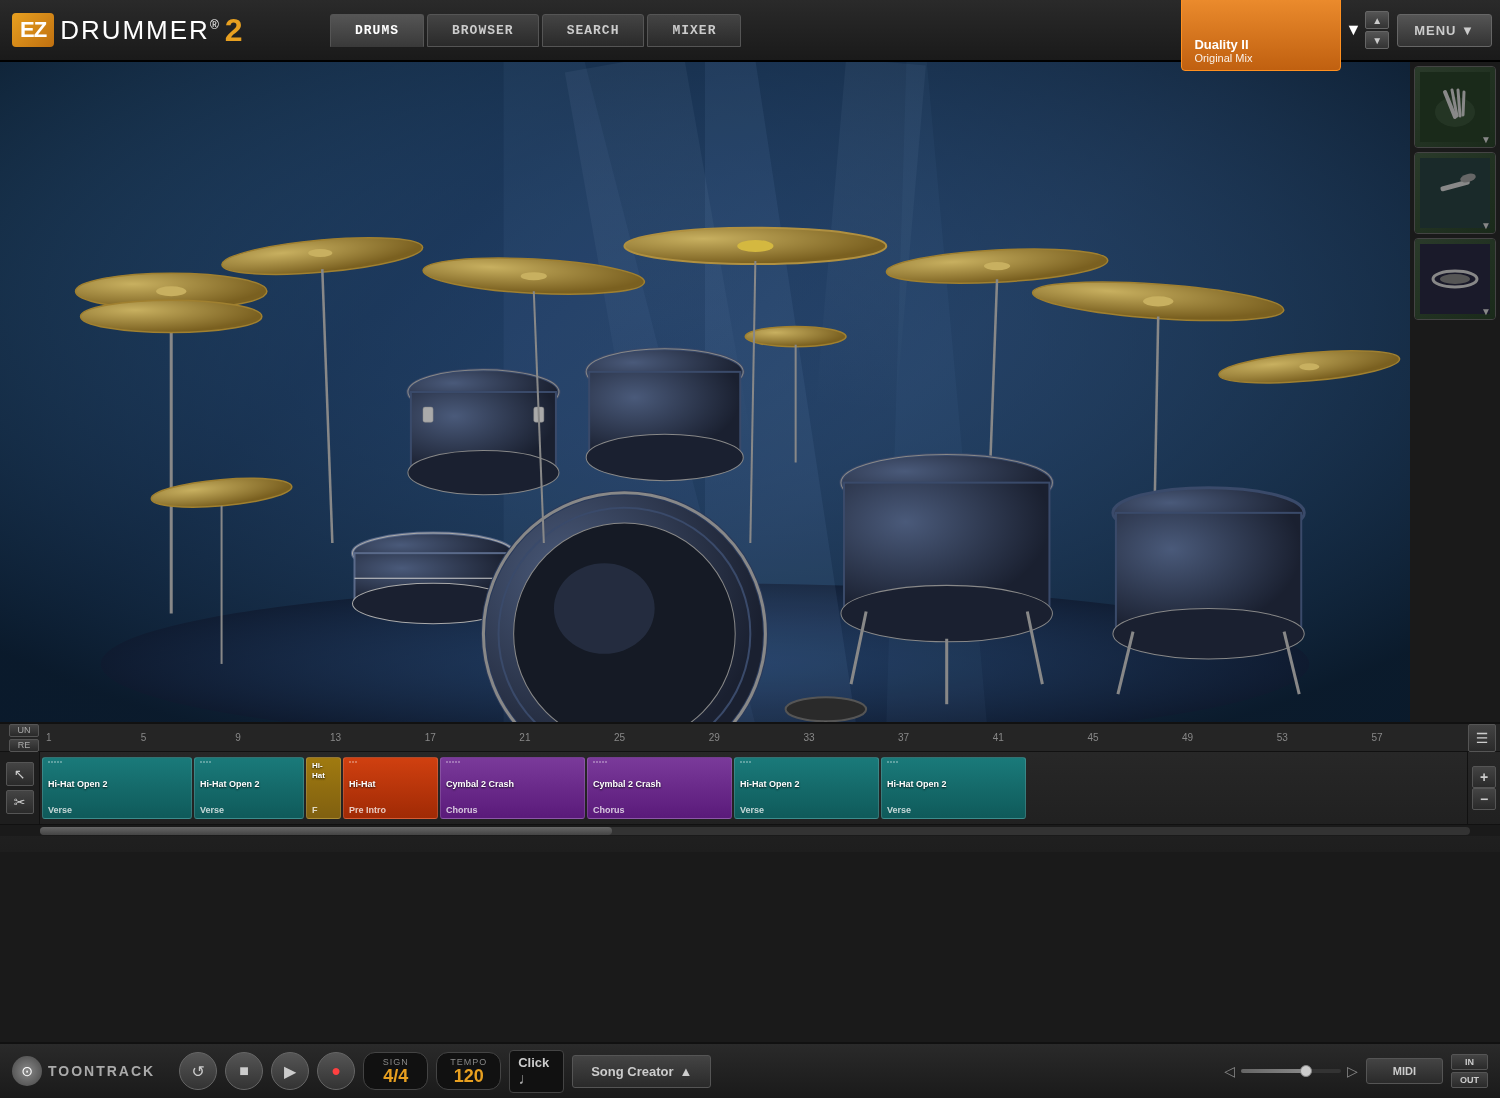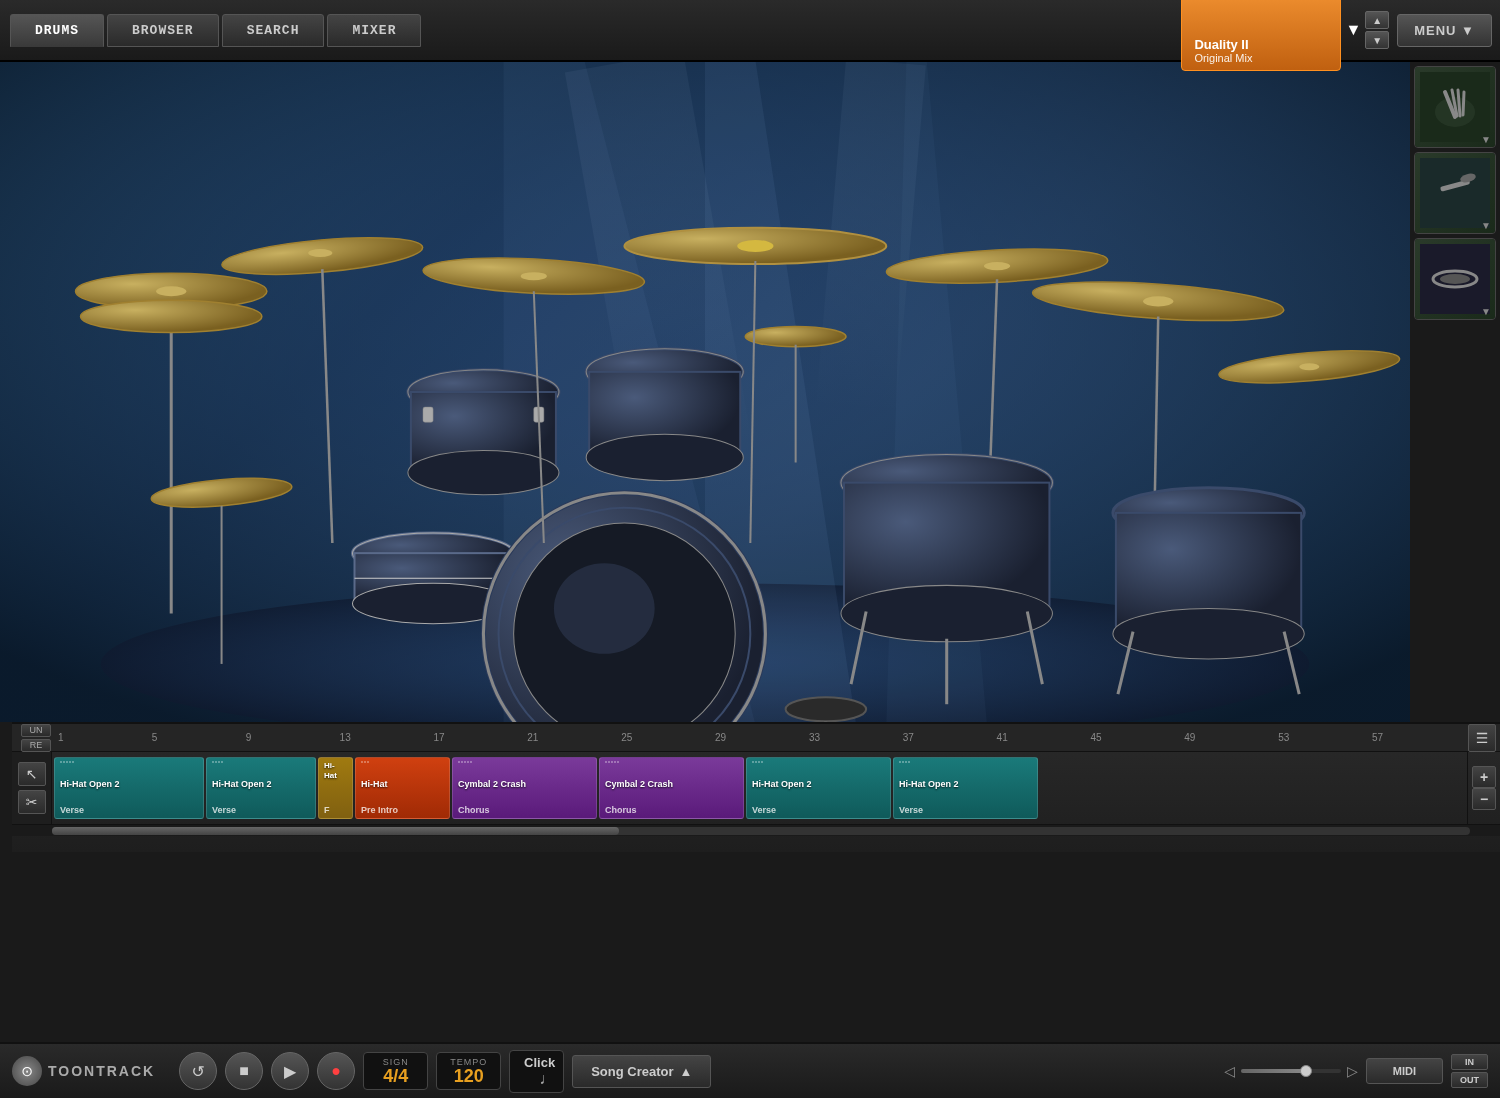--- a/index.html
+++ b/index.html
@@ -217,21 +217,21 @@
       position: relative;
       display: flex;
       align-items: center;
       justify-content: center;
     }
 
     
     .sequencer {
       position: absolute;
       top: 722px;
-      left: 12px;
+      left: 0;
       right: 0;
       height: 130px;
       background: linear-gradient(180deg, #2a2a2a 0%, #1e1e1e 100%);
       border-top: 2px solid #111;
     }
 
     .seq-ruler {
       height: 28px;
       background: #252525;
       border-bottom: 1px solid #111;
@@ -449,21 +449,21 @@
       font-size: 16px;
     }
 
     .transport-btn.record {
       color: #ff4040;
     }
 
     .transport-display {
       background: #111;
       border: 1px solid #444;
-      border-radius: 4px;
+      border-radius: 12px;
       padding: 4px 10px;
       display: flex;
       flex-direction: column;
       align-items: center;
       min-width: 65px;
     }
 
     .display-label {
       color: #888;
       font-size: 9px;
@@ -474,21 +474,21 @@
     .display-value {
       color: #e8a020;
       font-size: 18px;
       font-weight: 700;
       line-height: 1;
     }
 
     .click-btn {
       display: flex;
       flex-direction: column;
-      align-items: flex-end;
+      align-items: flex-start;
       background: #111;
       border: 1px solid #444;
       border-radius: 4px;
       padding: 4px 8px;
       cursor: pointer;
       min-width: 55px;
     }
 
     .click-label {
       color: #ccc;
@@ -640,20 +640,27 @@
       flex-direction: column;
       justify-content: center;
       padding: 4px;
       border-left: 1px solid #111;
     }
   </style>
 </head>
 <body>
 
 <div class="top-bar">
+  <div class="logo-area">
+    <span class="ez-badge">EZ</span>
+    <span class="drummer-title">
+      DRUMMER<sup>®</sup>
+    </span>
+    <span class="drummer-num">2</span>
+  </div>
 
   <nav class="nav-tabs">
     <button class="nav-tab active">DRUMS</button>
     <button class="nav-tab">BROWSER</button>
     <button class="nav-tab">SEARCH</button>
     <button class="nav-tab">MIXER</button>
   </nav>
 
   <div class="preset-area">
     <div class="preset-dropdown">

